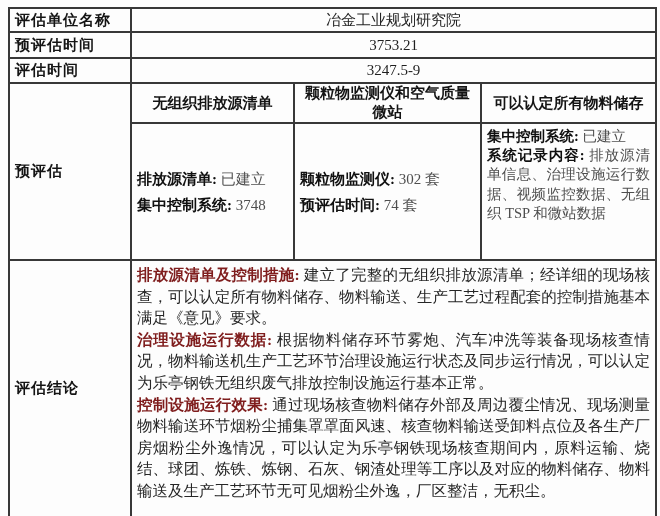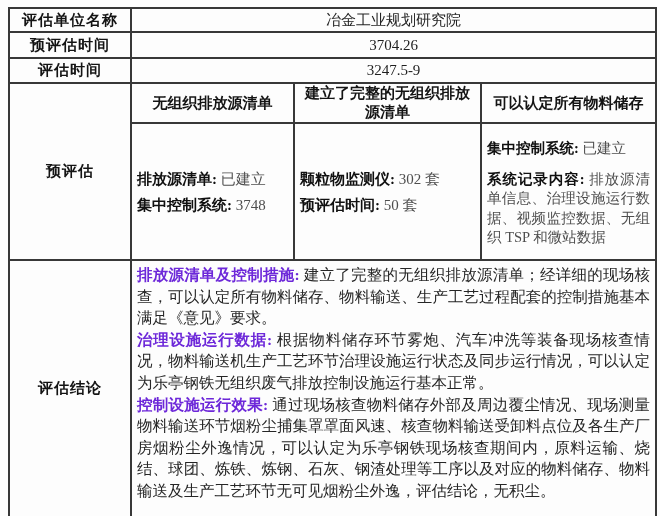--- a/index.html
+++ b/index.html
@@ -33,76 +33,76 @@
   tr.r-concl td{height:252px}
 
   .hcell{
     text-align:center;
     font-weight:bold;
     color:#141414;
     line-height:1.25;
   }
   .vcell{text-align:center;color:#1f1f1f;margin-top:24px;}
   .rowlabel{
-    text-align:center;
+    text-align:left;
     font-weight:bold;
     color:#141414;
     letter-spacing:1px;
   }
   .pairs{line-height:26px;}
   .pair b{font-weight:bold;color:#101010;text-align:center;}
   .pair .val{color:#4e4e4e;}
   td.sys{
     vertical-align:top;
     padding-top:3px;
     font-size:14.5px;
     line-height:19.2px;
   }
-  td.sys .pairflow{text-align:justify;margin-top:12px;}
+  td.sys .pairflow{text-align:justify;}
   td.sys b{font-weight:bold;color:#101010;}
   td.sys .val{color:#4e4e4e;}
   td.concl-text{
     vertical-align:top;
     padding-top:3px;
     font-size:15.5px;
     line-height:21.6px;
   }
   .para{text-align:justify;color:#262626;}
-  .para b{font-weight:bold;color:#6d28d9;}
+  .para b{font-weight:bold;color:#7f1d1d;}
 </style>
 </head>
 <body>
 
 <div class="sheet">
   <table>
     <colgroup>
       <col class="c1">
         <col class="c2">
         <col class="c3">
         <col class="c4">
     </colgroup>
 
     <tbody>
         <tr class="r-unit">
       <td class="rowlabel">评估单位名称</td>
       <td class="vcell" colspan="3">冶金工业规划研究院</td>
     </tr>
     <tr class="r-pre">
       <td class="rowlabel">预评估时间</td>
-      <td class="vcell" colspan="3">3704.26</td>
+      <td class="vcell" colspan="3">3753.21</td>
     </tr>
     <tr class="r-eval">
       <td class="rowlabel">评估时间</td>
       <td class="vcell" colspan="3">3247.5-9</td>
     </tr>
 
     <tr class="r-head">
       <td class="rowlabel" rowspan="2">预评估</td>
       <td class="hcell">无组织排放源清单</td>
-      <td class="hcell">建立了完整的无组织排放源清单</td>
+      <td class="hcell">颗粒物监测仪和空气质量微站</td>
       <td class="hcell">可以认定所有物料储存</td>
     </tr>
 
     <tr class="r-data">
       <td>
         <div class="pairs">
           <div class="pair">
             <b>排放源清单:</b>
             <span class="val">已建立</span>
           </div>
@@ -113,21 +113,21 @@
         </div>
       </td>
       <td>
         <div class="pairs">
           <div class="pair">
             <b>颗粒物监测仪:</b>
             <span class="val">302 套</span>
           </div>
           <div class="pair">
             <b>预评估时间:</b>
-            <span class="val">50 套</span>
+            <span class="val">74 套</span>
           </div>
         </div>
       </td>
       <td class="sys">
         <div class="pairflow">
           <b>集中控制系统:</b>
           <span class="val">已建立</span>
         </div>
         <div class="pairflow">
           <b>系统记录内容:</b>
@@ -142,19 +142,19 @@
         <div class="para">
           <b>排放源清单及控制措施:</b>
           <span>建立了完整的无组织排放源清单；经详细的现场核查，可以认定所有物料储存、物料输送、生产工艺过程配套的控制措施基本满足《意见》要求。</span>
         </div>
         <div class="para">
           <b>治理设施运行数据:</b>
           <span>根据物料储存环节雾炮、汽车冲洗等装备现场核查情况，物料输送机生产工艺环节治理设施运行状态及同步运行情况，可以认定为乐亭钢铁无组织废气排放控制设施运行基本正常。</span>
         </div>
         <div class="para">
           <b>控制设施运行效果:</b>
-          <span>通过现场核查物料储存外部及周边覆尘情况、现场测量物料输送环节烟粉尘捕集罩罩面风速、核查物料输送受卸料点位及各生产厂房烟粉尘外逸情况，可以认定为乐亭钢铁现场核查期间内，原料运输、烧结、球团、炼铁、炼钢、石灰、钢渣处理等工序以及对应的物料储存、物料输送及生产工艺环节无可见烟粉尘外逸，评估结论，无积尘。</span>
+          <span>通过现场核查物料储存外部及周边覆尘情况、现场测量物料输送环节烟粉尘捕集罩罩面风速、核查物料输送受卸料点位及各生产厂房烟粉尘外逸情况，可以认定为乐亭钢铁现场核查期间内，原料运输、烧结、球团、炼铁、炼钢、石灰、钢渣处理等工序以及对应的物料储存、物料输送及生产工艺环节无可见烟粉尘外逸，厂区整洁，无积尘。</span>
         </div>
       </td>
     </tr>
   </tbody>
     </table>
 </div>
 
 </body></html>

